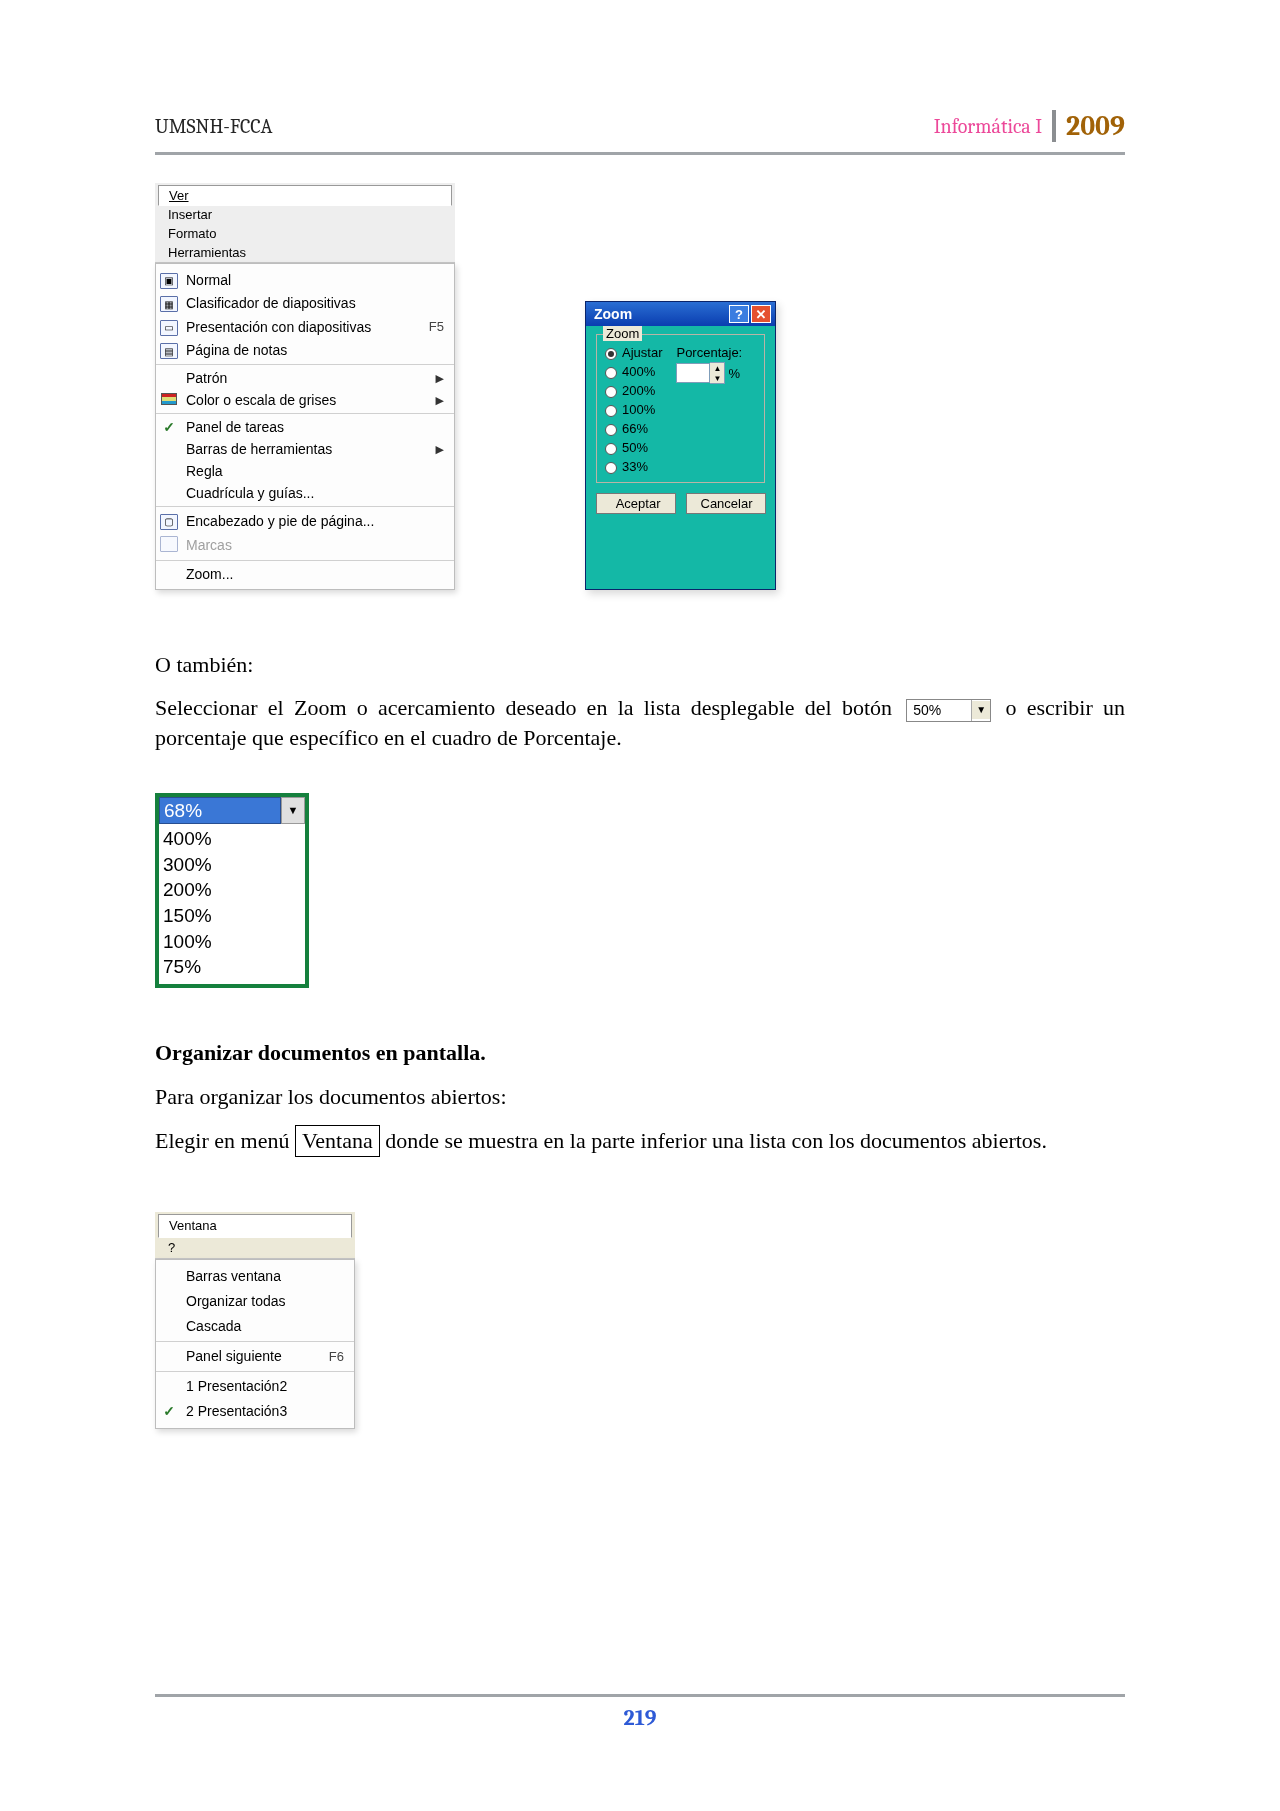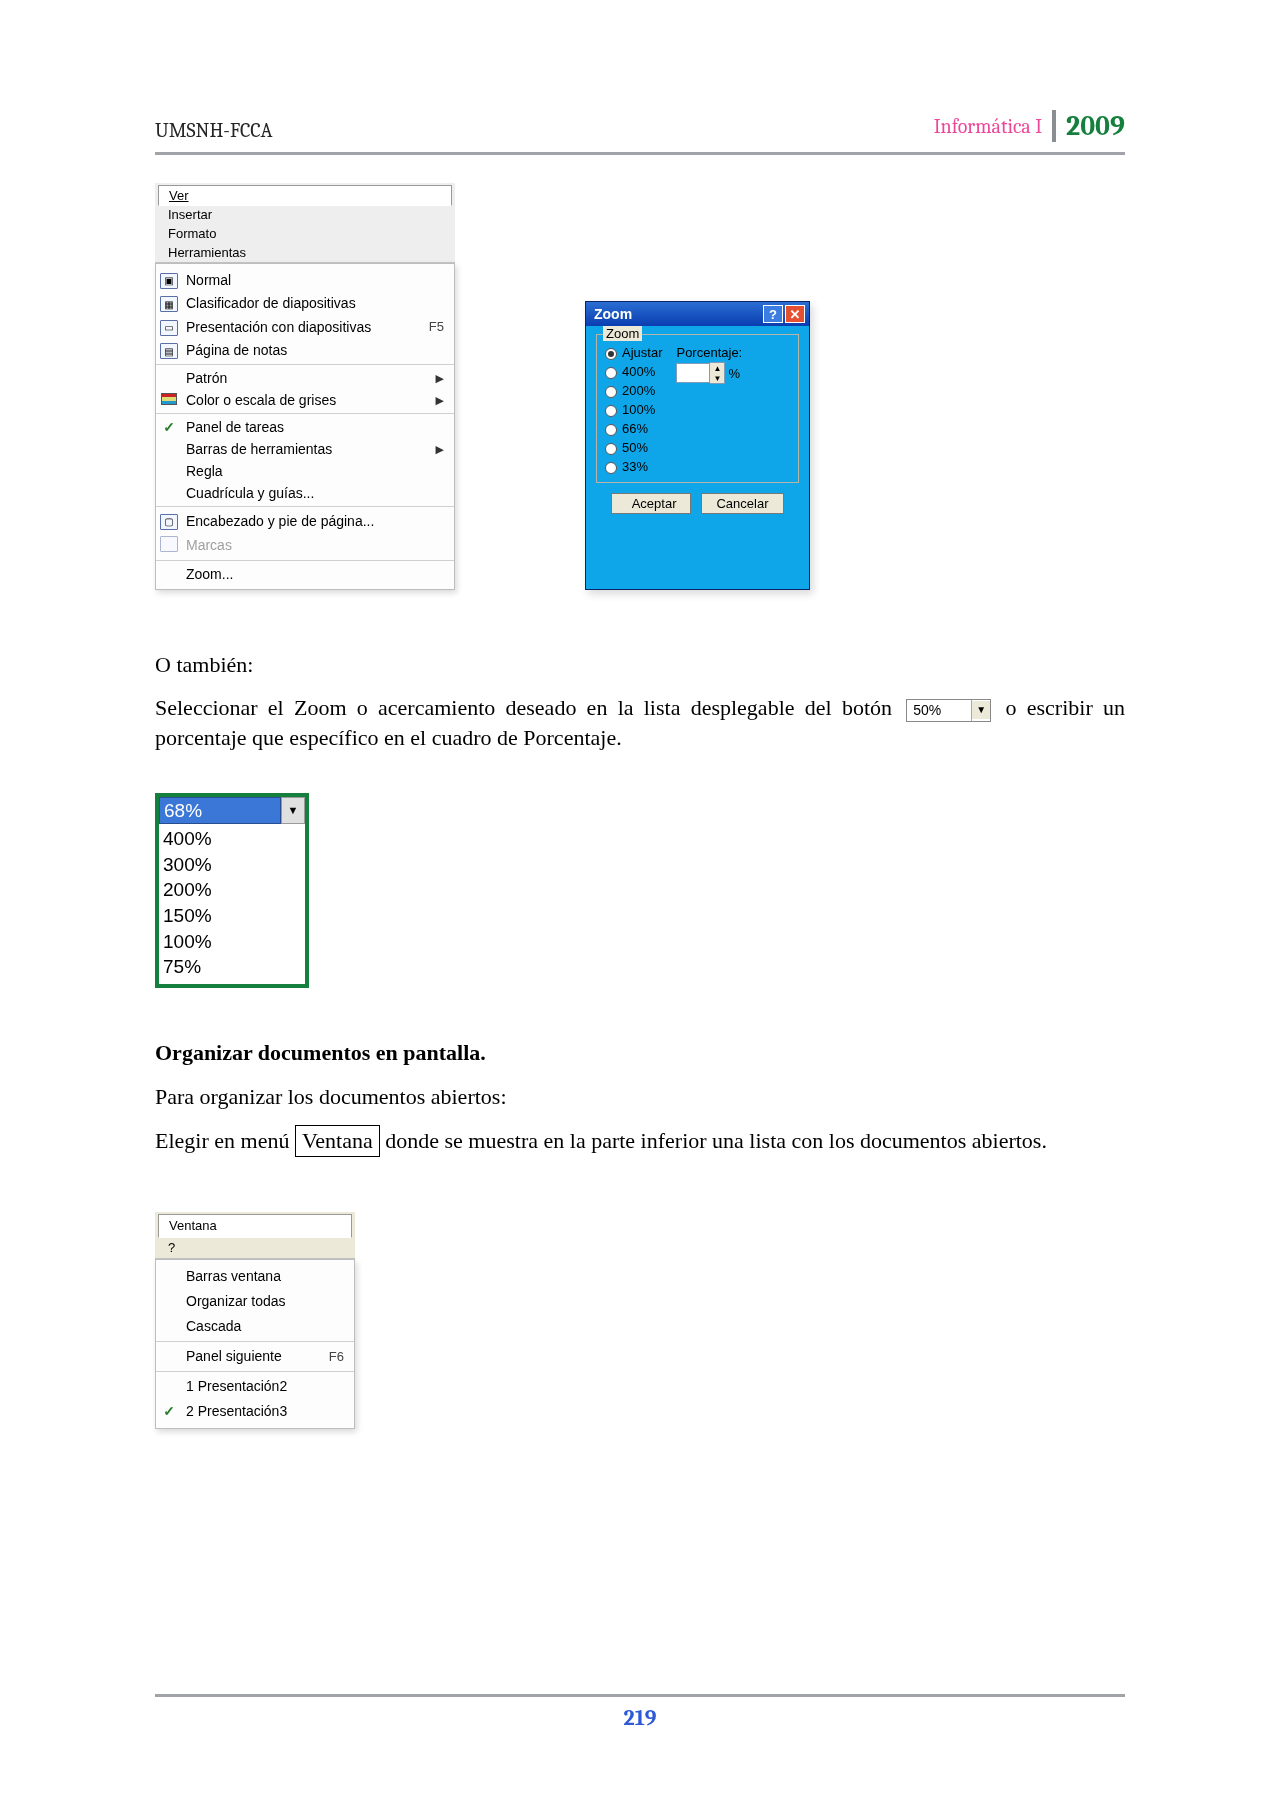--- a/index.html
+++ b/index.html
@@ -13,21 +13,21 @@
     width: 1280px;
     min-height: 1811px;
     margin: 0 auto;
     padding: 110px 155px 60px 155px;
     position: relative;
   }
   
   .doc-header {
     display: flex;
     justify-content: space-between;
-    align-items: flex-end;
+    align-items: center;
     border-bottom: 3px solid #a0a4a8;
     padding-bottom: 10px;
     margin-bottom: 28px;
   }
   .hdr-left {
     font-size: 20px;
     font-family: Cambria, Georgia, serif;
     color: #252525;
   }
   .hdr-right {
@@ -35,21 +35,21 @@
     align-items: center;
     gap: 10px;
     font-family: Cambria, Georgia, serif;
   }
   .hdr-course { font-size: 20px; color: #ec4899; }
   .hdr-year {
     border-left: 4px solid #8b8e91;
     padding-left: 10px;
     font-size: 28px;
     font-weight: bold;
-    color: #15803d;
+    color: #a16207;
   }
   
   .row1 { display: flex; gap: 130px; }
   
   .ver-menu {
     font-family: Tahoma, Arial, sans-serif;
     font-size: 14px;
     width: 300px;
     user-select: none;
   }
@@ -106,24 +106,24 @@
   .color-chip {
     display:inline-block; width:16px; height:12px;
     background: linear-gradient(
         #c22 0 33%, #dd7 33% 66%, #29c 66% 100%);
     border:1px solid #555;
   }
   
   .zoom-dlg {
     font-family: Tahoma, Arial, sans-serif;
     font-size: 13px;
-    width: 225px;
+    width: 191px;
     border: 1px solid #0a246a;
     box-shadow: 3px 4px 8px rgba(0,0,0,.15);
-    background: #0ea5e9;
+    background: #14b8a6;
     margin-top: 118px;
   }
   .titlebar {
     background: linear-gradient(#2a6ed3, #0a3db0);
     color: #fff;
     font-weight: bold;
     display: flex;
     align-items: center;
     padding: 3px 4px 3px 8px;
     font-size: 14px;

